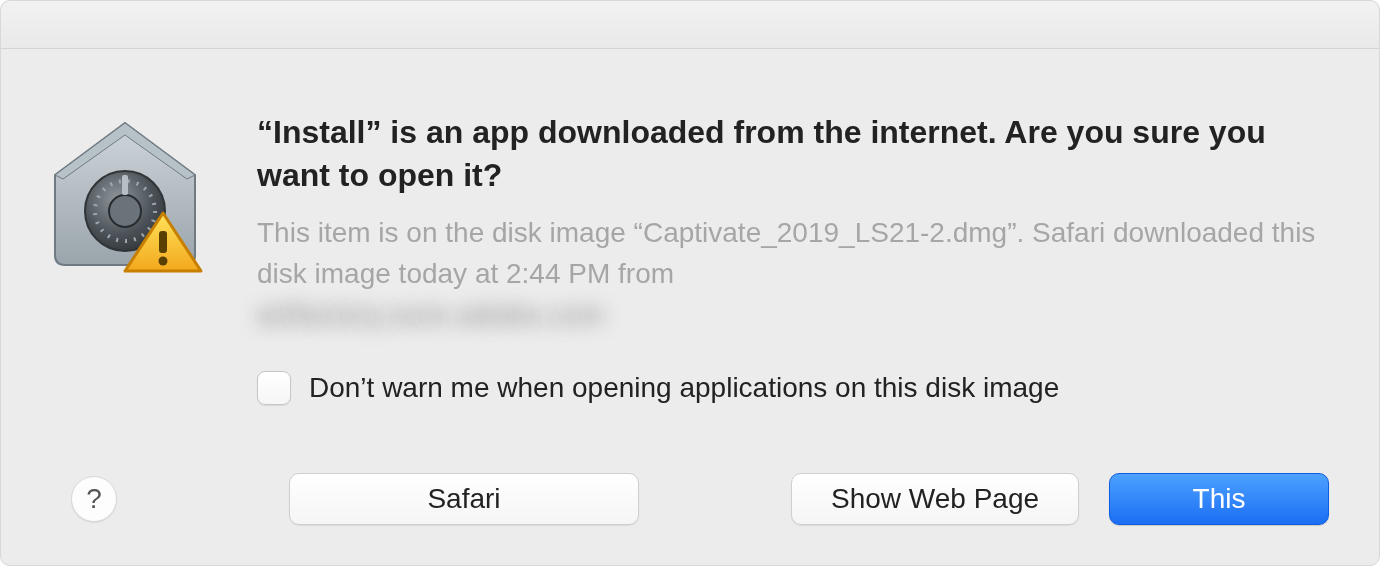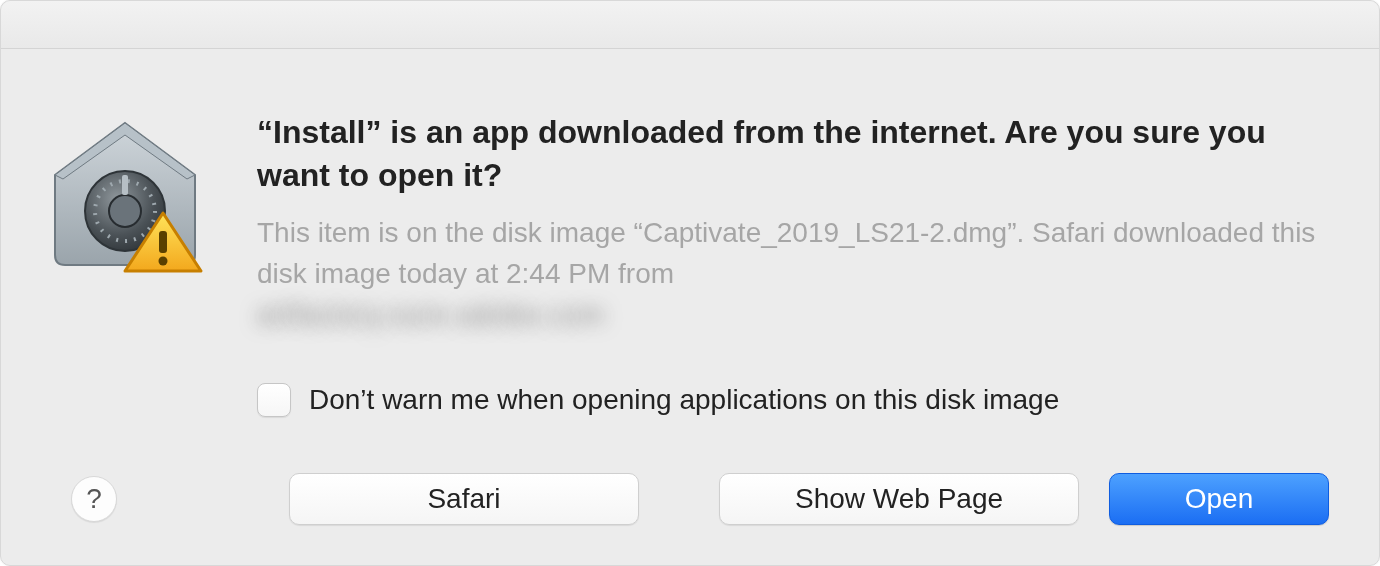--- a/index.html
+++ b/index.html
@@ -56,21 +56,21 @@
       line-height: 1.45;
     }
     .blurred {
       display: inline-block;
       color: transparent;
       text-shadow: 0 0 18px rgba(120,120,120,0.9);
       user-select: none;
       letter-spacing: 1px;
     }
     .checkbox-row {
-      margin-top: 48px;
+      margin-top: 36px;
       display: flex;
       align-items: center;
       gap: 18px;
     }
     .chk {
       width: 34px;
       height: 34px;
       border-radius: 8px;
       border: 1px solid #c6c6c6;
       background: linear-gradient(#ffffff, #f6f6f6);
@@ -121,21 +121,21 @@
       color: #222;
       padding: 0 10px;
       box-shadow: 0 1px 1px rgba(0,0,0,0.08);
       cursor: default;
       display: flex;
       align-items: center;
       justify-content: center;
     }
     .btn-cancel   { width: 350px; }
     .btn-gap      { flex: 1 1 auto; }
-    .btn-showweb  { width: 360px; }
+    .btn-showweb  { width: 288px; }
     .btn-open {
       width: 220px;
       background: linear-gradient(#4da1ff, #1b6ef3);
       border: 1px solid #0f5de0;
       color: #ffffff;
       font-weight: 400;
       box-shadow: 0 1px 1px rgba(0,0,0,0.15);
     }
 
     
@@ -201,16 +201,16 @@
     </div>
   </div>
 
   <div class="button-row">
     <div class="help-btn">?</div>
     <div class="button-spacer"></div>
     <div class="btn-group">
       <div class="btn btn-cancel">Safari</div>
       <div class="btn-gap"></div>
       <div class="btn btn-showweb">Show Web Page</div>
-      <div class="btn btn-open">Open</div>
+      <div class="btn btn-open">This</div>
     </div>
   </div>
 </div>
 
 </body></html>

